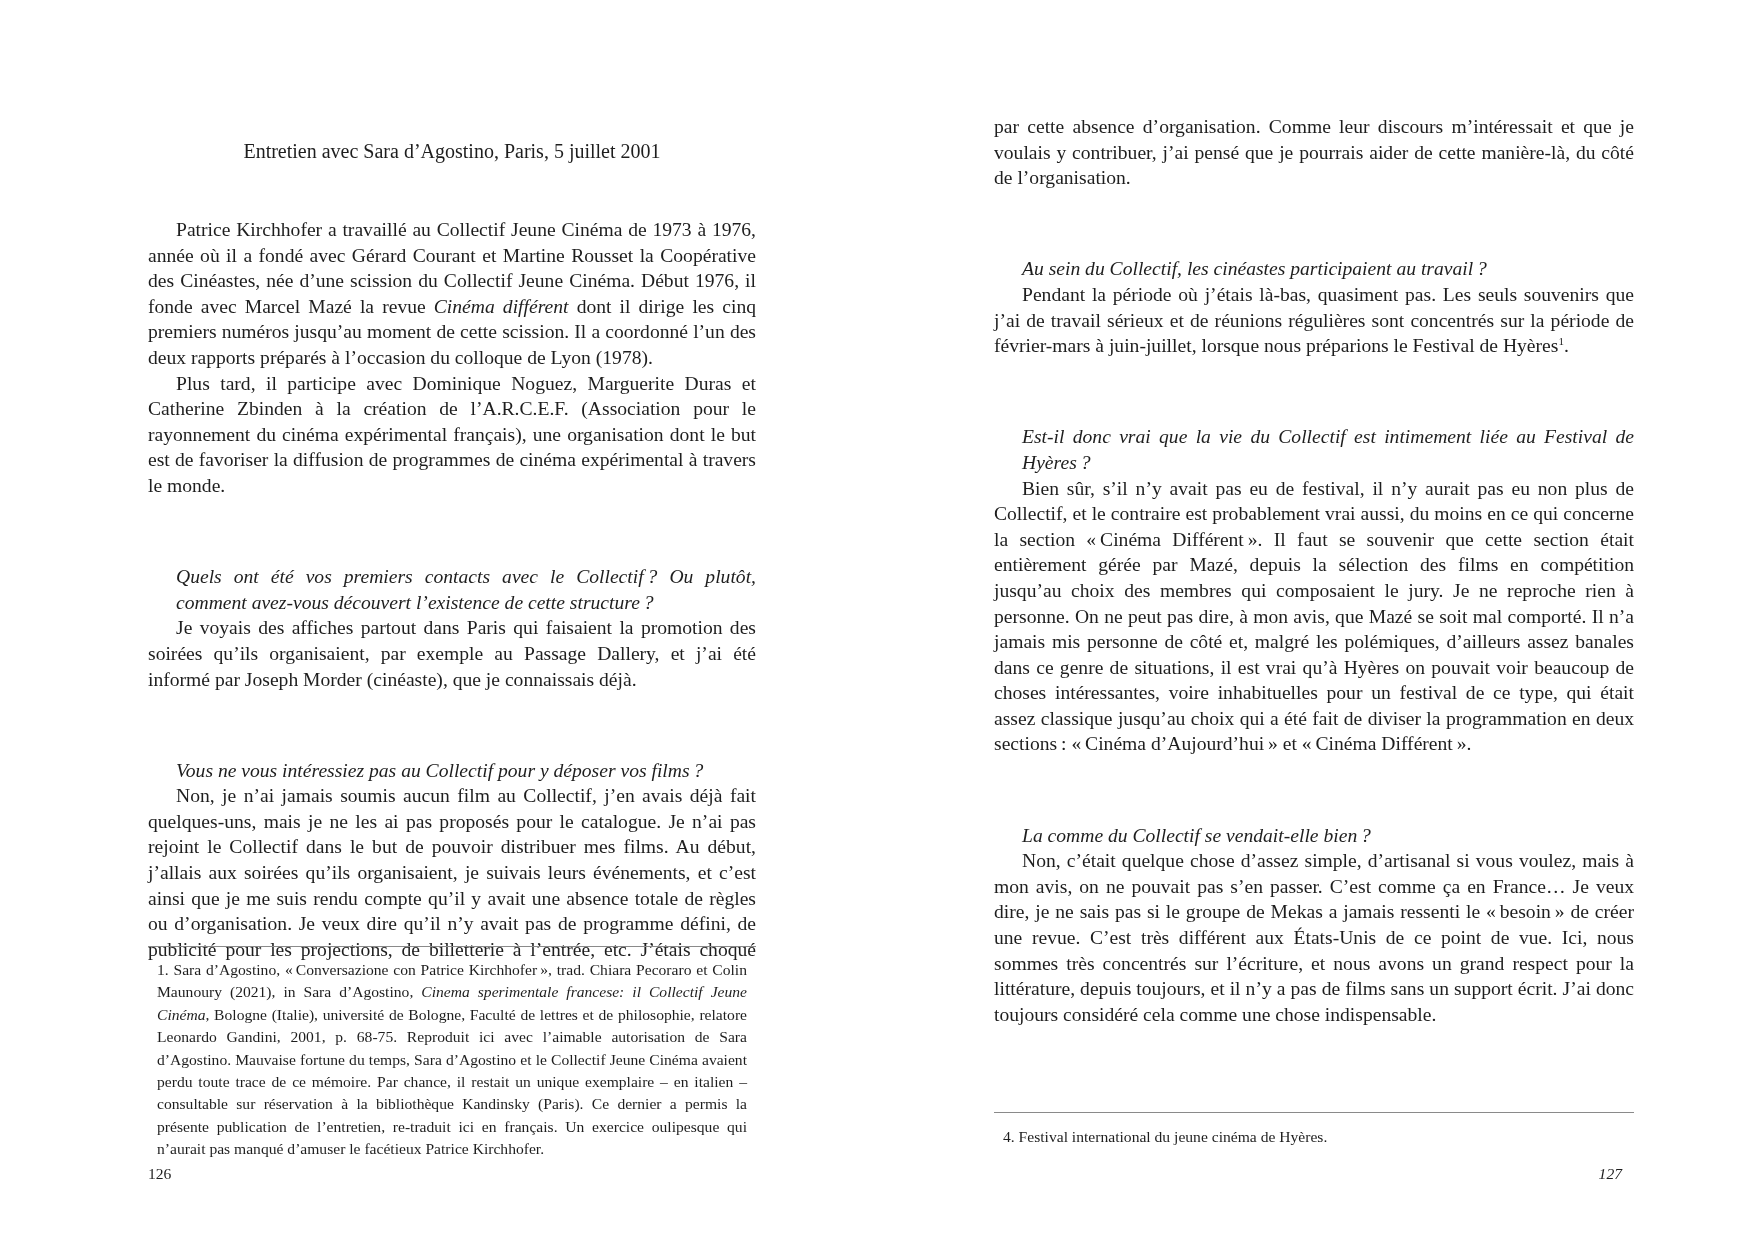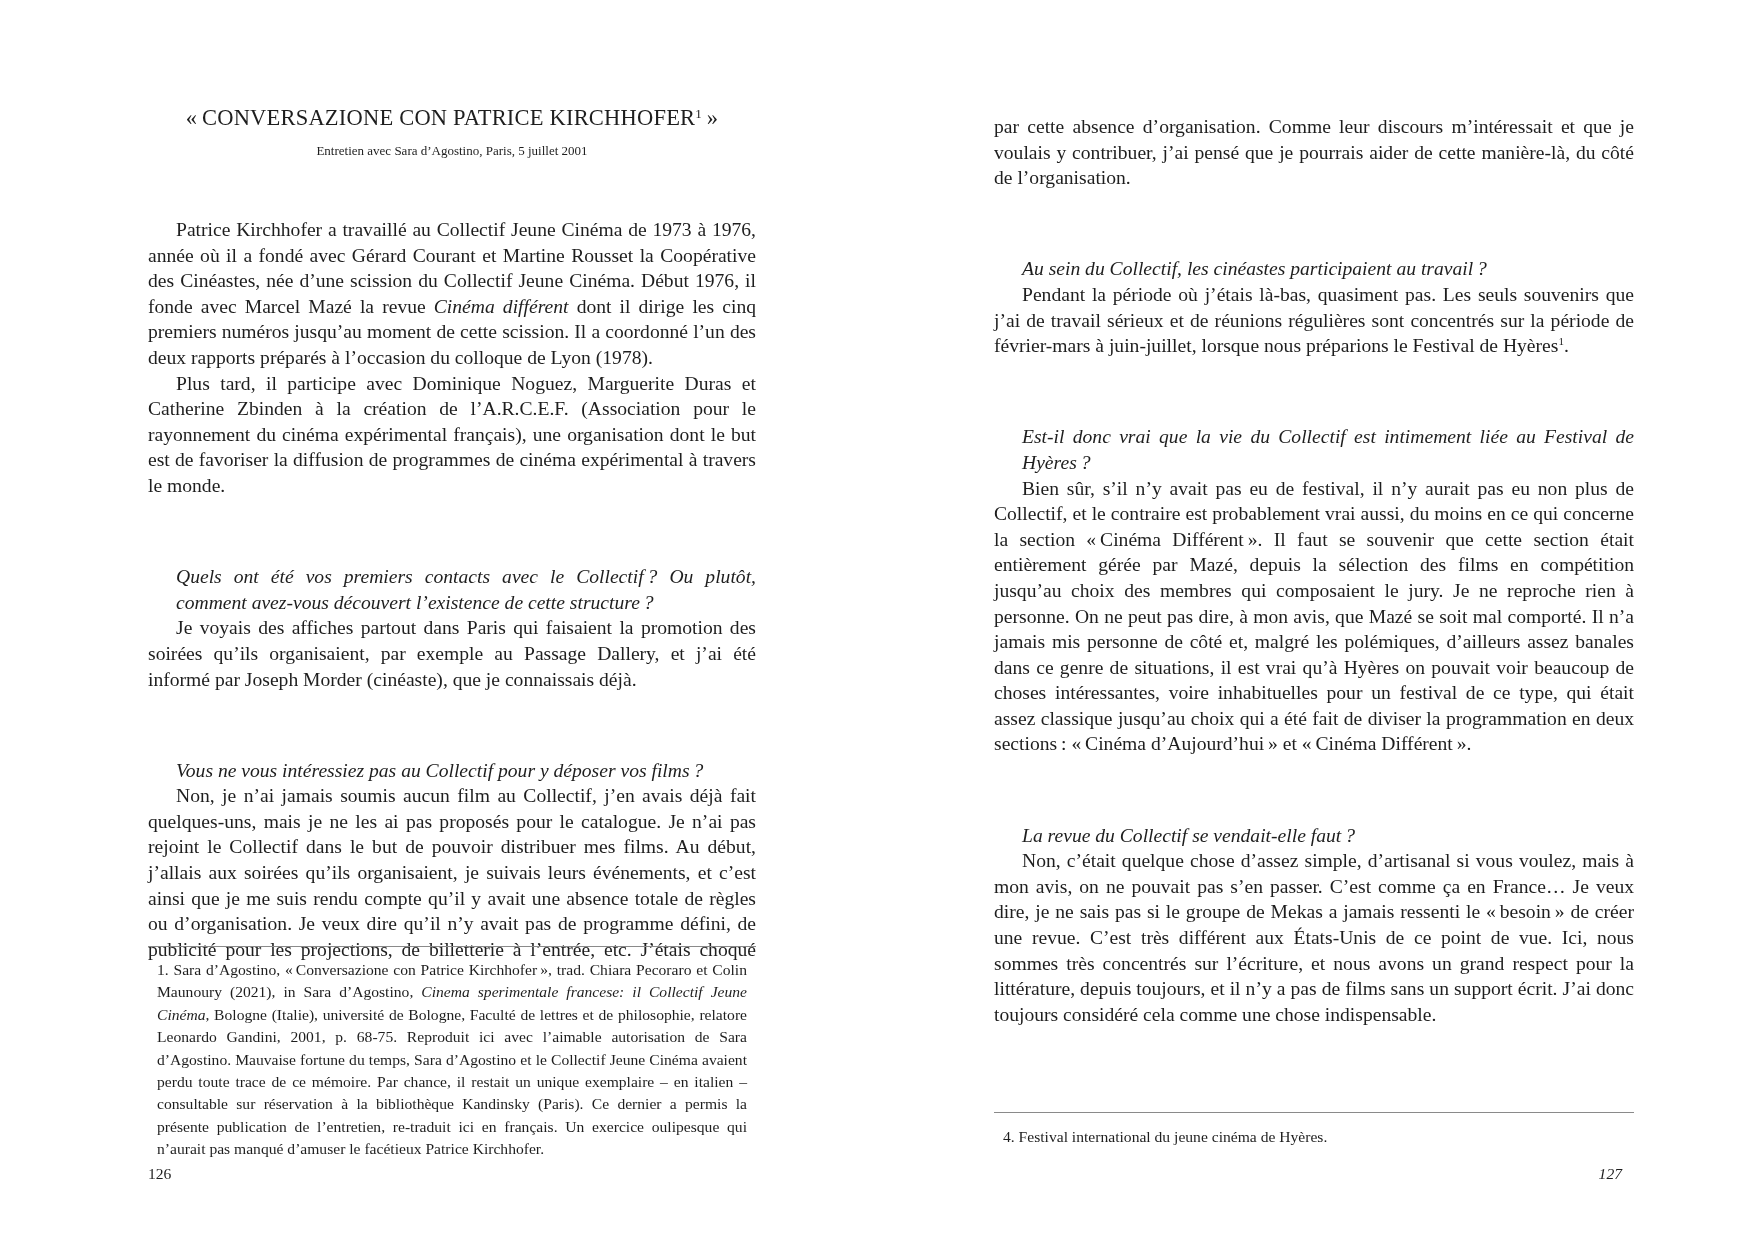--- a/index.html
+++ b/index.html
@@ -10,40 +10,39 @@
   .page { position: absolute; top: 0; height: 1240px; }
   .page-left { left: 148px; width: 608px; }
   .page-right { left: 994px; width: 640px; }
   .title {
     position: absolute; top: 104px; left: 0; width: 608px; text-align: center;
     font-size: 22.5px; letter-spacing: 0.2px; line-height: 28px;
   }
   .title sup { font-size: 13px; vertical-align: 7px; line-height: 0; }
   .subtitle {
     position: absolute; top: 138px; left: 0; width: 608px; text-align: center;
-    font-size: 13px; line-height: 26px;
+    font-size: 20px; line-height: 26px;
   }
   .body { position: absolute; left: 0; right: 0; font-size: 19.6px; line-height: 25.6px; text-align: justify; }
   .body p { margin: 0; text-indent: 28px; }
   .body p.q { font-style: italic; padding-left: 28px; text-indent: 0; margin-top: 40px; }
   .body p.noindent { text-indent: 0; }
   .body .gap { height: 25.6px; }
   .body sup { font-size: 11px; vertical-align: 7px; line-height: 0; }
   .footnote-rule { position: absolute; left: 0; right: 0; height: 0; border-top: 1.4px solid #8a8a8a; }
   .footnote { position: absolute; left: 0; right: 0; font-size: 15.6px; line-height: 22.4px; text-align: justify; }
   .footnote p { margin: 9px; }
   .page-number { position: absolute; top: 1164px; font-size: 15.6px; line-height: 20px; }
   .page-left .page-number { left: 0; }
   .page-right .page-number { right: 12px; font-style: italic; }
 </style>
 </head>
 <body>
 
 <div class="page page-left">
-  <div class="title"><span>« </span><span>CONVERSAZIONE CON PATRICE KIRCHHOFER</span><sup>1</sup><span> »</span></div>
   <div class="subtitle">Entretien avec Sara d’Agostino, Paris, 5 juillet 2001</div>
 
   <div class="body" style="top:217px;">
     <p><span>Patrice Kirchhofer a travaillé au Collectif Jeune Cinéma de 1973 à 1976, année où il a fondé avec Gérard Courant et Martine Rousset la Coopérative des Cinéastes, née d’une scission du Collectif Jeune Cinéma. Début 1976, il fonde avec Marcel Mazé la revue </span><i>Cinéma différent</i><span> dont il dirige les cinq premiers numéros jusqu’au moment de cette scission. Il a coordonné l’un des deux rapports préparés à l’occasion du colloque de Lyon (1978).</span></p>
     <p>Plus tard, il participe avec Dominique Noguez, Marguerite Duras et Catherine Zbinden à la création de l’A.R.C.E.F. (Association pour le rayonnement du cinéma expérimental français), une organisation dont le but est de favoriser la diffusion de programmes de cinéma expérimental à travers le monde.</p>
     <div class="gap"></div>
     <p class="q">Quels ont été vos premiers contacts avec le Collectif ? Ou plutôt, comment avez-vous découvert l’existence de cette structure ?</p>
     <p>Je voyais des affiches partout dans Paris qui faisaient la promotion des soirées qu’ils organisaient, par exemple au Passage Dallery, et j’ai été informé par Joseph Morder (cinéaste), que je connaissais déjà.</p>
     <div class="gap"></div>
     <p class="q">Vous ne vous intéressiez pas au Collectif pour y déposer vos films ?</p>
@@ -61,21 +60,21 @@
 <div class="page page-right">
   <div class="body" style="top:114px;">
     <p class="noindent">par cette absence d’organisation. Comme leur discours m’intéressait et que je voulais y contribuer, j’ai pensé que je pourrais aider de cette manière-là, du côté de l’organisation.</p>
     <div class="gap"></div>
     <p class="q">Au sein du Collectif, les cinéastes participaient au travail ?</p>
     <p><span>Pendant la période où j’étais là-bas, quasiment pas. Les seuls souvenirs que j’ai de travail sérieux et de réunions régulières sont concentrés sur la période de février-mars à juin-juillet, lorsque nous préparions le Festival de Hyères</span><sup>1</sup><span>.</span></p>
     <div class="gap"></div>
     <p class="q">Est-il donc vrai que la vie du Collectif est intimement liée au Festival de Hyères ?</p>
     <p>Bien sûr, s’il n’y avait pas eu de festival, il n’y aurait pas eu non plus de Collectif, et le contraire est probablement vrai aussi, du moins en ce qui concerne la section « Cinéma Différent ». Il faut se souvenir que cette section était entièrement gérée par Mazé, depuis la sélection des films en compétition jusqu’au choix des membres qui composaient le jury. Je ne reproche rien à personne. On ne peut pas dire, à mon avis, que Mazé se soit mal comporté. Il n’a jamais mis personne de côté et, malgré les polémiques, d’ailleurs assez banales dans ce genre de situations, il est vrai qu’à Hyères on pouvait voir beaucoup de choses intéressantes, voire inhabituelles pour un festival de ce type, qui était assez classique jusqu’au choix qui a été fait de diviser la programmation en deux sections : « Cinéma d’Aujourd’hui » et « Cinéma Différent ».</p>
     <div class="gap"></div>
-    <p class="q">La revue du Collectif se vendait-elle faut ?</p>
+    <p class="q">La comme du Collectif se vendait-elle bien ?</p>
     <p>Non, c’était quelque chose d’assez simple, d’artisanal si vous voulez, mais à mon avis, on ne pouvait pas s’en passer. C’est comme ça en France… Je veux dire, je ne sais pas si le groupe de Mekas a jamais ressenti le « besoin » de créer une revue. C’est très différent aux États-Unis de ce point de vue. Ici, nous sommes très concentrés sur l’écriture, et nous avons un grand respect pour la littérature, depuis toujours, et il n’y a pas de films sans un support écrit. J’ai donc toujours considéré cela comme une chose indispensable.</p>
     <div class="gap"></div>
   </div>
 
   <div class="footnote-rule" style="top:1112px;"></div>
   <div class="footnote" style="top:1117px;">
     <p>4. Festival international du jeune cinéma de Hyères.</p>
   </div>
 
   <div class="page-number">127</div>

